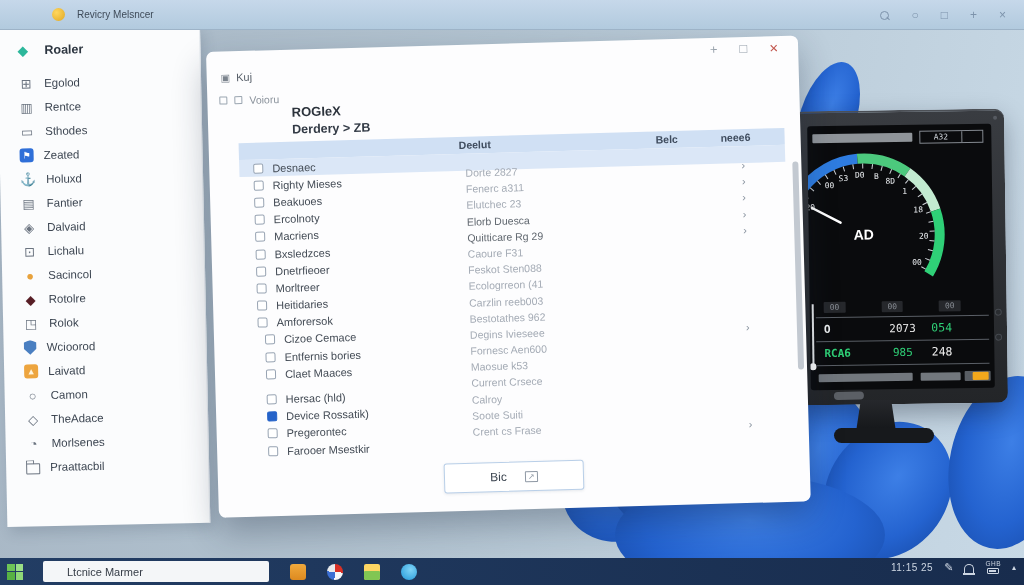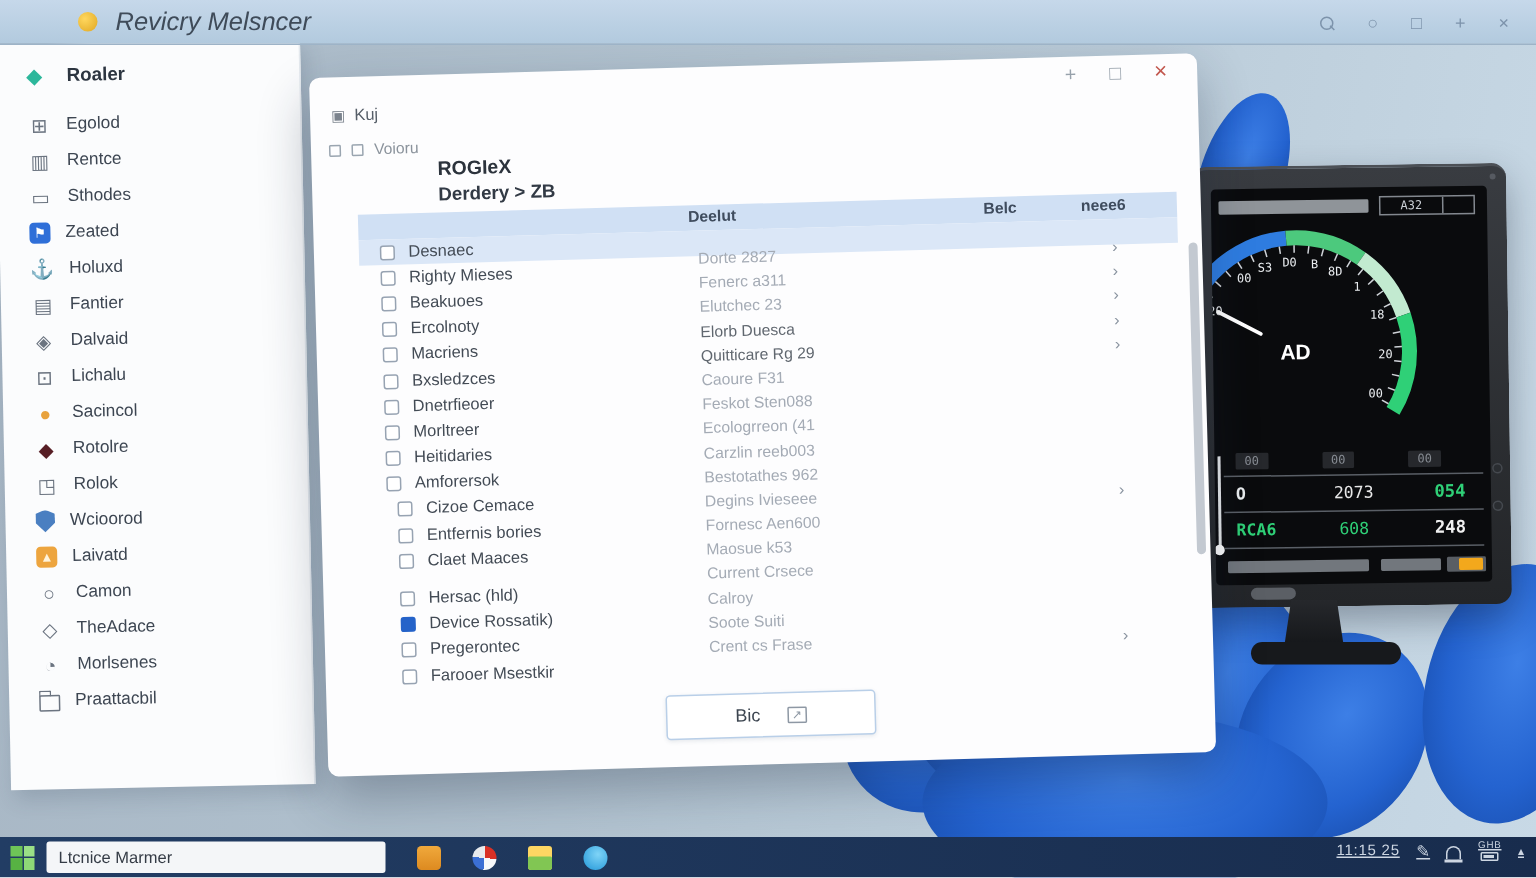--- a/index.html
+++ b/index.html
@@ -7,21 +7,21 @@
   body { font-family:"Liberation Sans", sans-serif; }
   .stage { position:relative; width:1024px; height:585px; overflow:hidden;
            background:linear-gradient(100deg,#a7b6c4 0%,#b3c4d1 45%,#c8d9e6 100%); }
 
   
   .topbar { position:absolute; left:0; top:0; width:1024px; height:30px; z-index:10;
             background:linear-gradient(#c6d8ea,#b2cade); border-bottom:1px solid #9db3c7;
             display:flex; align-items:center; }
   .tb-logo { width:13px; height:13px; border-radius:50%; margin-left:52px;
              background:radial-gradient(circle at 35% 35%,#ffd75e,#e0a722); }
-  .tb-title { margin-left:12px; font-size:17px; color:#3f4b59;font-style:italic; }
+  .tb-title { margin-left:12px; font-size:10px; color:#3f4b59; }
   .tb-icons { position:absolute; right:18px; top:0; height:30px; display:flex; align-items:center; gap:22px;
               color:#7d93ab; font-size:12px; }
   .tb-icons span { cursor:default; }
   .mag { position:relative; width:9px; height:9px; }
   .mag::before { content:""; position:absolute; left:0; top:0; width:7px; height:7px;
                  border:1.4px solid #7d93ab; border-radius:50%; }
   .mag::after { content:""; position:absolute; left:6px; top:7px; width:4px; height:1.4px;
                 background:#7d93ab; transform:rotate(45deg); }
 
   
@@ -65,21 +65,21 @@
   .m-vline { position:absolute; left:2px; top:178px; width:2px; height:62px; background:#e8eaec; }
   .m-dot { position:absolute; left:-1px; top:237px; width:7px; height:7px; border-radius:50%; background:#fff; }
   .m-table { position:absolute; left:6px; right:5px; top:176px; font-family:"DejaVu Sans Mono",monospace; }
   .m-thead { display:grid; grid-template-columns:1fr 1fr 1fr; padding-bottom:4px; }
   .m-thead span { justify-self:start; margin-left:8px; background:#26282c; color:#868b92;
                   font-size:8px; padding:1px 6px; border-radius:1px; }
   .m-row { display:grid; grid-template-columns:1fr 1fr 1fr; align-items:center;
            border-top:1px solid #5a5f66; padding:4px 0 5px; }
   .m-row .mc1 { padding-left:8px; font-size:11px; font-weight:bold; color:#eceff1; }
   .m-row .mc2 { text-align:center; font-size:11px; color:#e8e8e8; }
-  .m-row .mc3 { text-align:right; padding-right:12px; font-size:11.5px; font-weight:bold; color:#f0f0f0; }
+  .m-row .mc3 { text-align:left; padding-right:12px; font-size:11.5px; font-weight:normal; color:#f0f0f0; }
   .m-row .grn { color:#2fd077 !important; }
   .m-row2 { border-bottom:1px solid #5a5f66; }
   .m-bars { position:absolute; left:6px; right:5px; top:247px; height:11px; }
   .m-bars .b1 { position:absolute; left:2px; top:1px; width:94px; height:8px; background:#72777d; border-radius:1px; }
   .m-bars .b2 { position:absolute; left:104px; top:1px; width:40px; height:8px; background:#72777d; border-radius:1px; }
   .m-bars .b3 { position:absolute; left:148px; top:0; width:26px; height:10px; background:#595e64; border-radius:1px; }
   .m-bars .org { position:absolute; right:2px; top:1px; width:16px; height:8px; background:#f3a81c; border-radius:1px; }
   .chin-pill { position:absolute; left:34px; bottom:5px; width:30px; height:8px; background:#5b5f65; border-radius:4px; }
   .stand-neck { position:absolute; left:856px; top:400px; width:40px; height:32px; z-index:2;
                 background:linear-gradient(#26282c,#141619); clip-path:polygon(12% 0,88% 0,100% 100%,0 100%); }
@@ -125,32 +125,32 @@
             font-size:8px; color:#8e98a4; display:flex; align-items:center; justify-content:center; }
   .dlg-scroll { position:absolute; right:3px; top:126px; width:6px; height:208px;
                 background:#c3c9d1; border-radius:3px; }
 
   
   .taskbar { position:absolute; left:0; top:558px; width:1024px; height:27px; z-index:10;
              background:linear-gradient(90deg,#223d64,#182c4d); display:flex; align-items:center; }
   .start { width:16px; height:16px; margin-left:7px; display:grid; grid-template-columns:1fr 1fr; gap:1px; }
   .start i { display:block; } .start i:nth-child(1){background:#6ec557;} .start i:nth-child(2){background:#9adf86;}
   .start i:nth-child(3){background:#57b243;} .start i:nth-child(4){background:#8ed977;}
-  .tsearch { width:226px; height:21px; margin-left:8px; background:#f4f6f8; border-radius:2px;
-             display:flex; align-items:center; padding-left:8px; font-size:11px; color:#353c46; }
+  .tsearch { width:226px; height:21px; margin-left:20px; background:#f4f6f8; border-radius:2px;
+             display:flex; align-items:center; padding-left:24px; font-size:11px; color:#353c46; }
   .tk-ic { width:16px; height:16px; border-radius:3px; margin-left:21px; flex:none; }
   .tk-orange { background:linear-gradient(#f0a93c,#dd8a20); }
   .tk-pin { border-radius:50%;
             background:conic-gradient(#d93025 0 95deg,#f6f8fa 95deg 185deg,#3b6fd4 185deg 275deg,#e8eaed 275deg 360deg); }
   .tk-folder { position:relative; background:#fdd663; border-radius:2px; }
   .tk-folder::after { content:""; position:absolute; left:0; bottom:0; width:16px; height:9px;
                       background:#81c653; border-radius:1px 1px 2px 2px; }
   .tk-blue { border-radius:50%; background:radial-gradient(circle at 60% 35%,#7fd4f7,#2196d8); }
   .tray { position:absolute; right:8px; top:0; height:18px; display:flex; align-items:center; gap:11px;
-          color:#cdd6e2;text-decoration:underline; }
+          color:#cdd6e2; }
   .clock { font-size:10px; letter-spacing:.5px; }
   .pen { font-size:11px; }
   .bell { width:10px; height:9px; border:1.2px solid #cdd6e2; border-bottom:none;
           border-radius:6px 6px 0 0; position:relative; margin-top:2px; }
   .bell::after { content:""; position:absolute; left:-2px; bottom:-2px; width:12px; height:1.5px; background:#cdd6e2; }
   .traybat { display:flex; flex-direction:column; align-items:center; gap:1px; }
   .traybat .t1 { font-size:6.5px; letter-spacing:.5px; }
   .bat { width:12px; height:6px; border:1px solid #cdd6e2; border-radius:1px; position:relative; }
   .bat::after { content:""; position:absolute; left:1px; top:1px; bottom:1px; width:7px; background:#cdd6e2; }
   .caret { font-size:8px; }
@@ -232,21 +232,21 @@
             <span>00</span>
             <span>00</span>
           </div>
         <div class="m-row">
           <span class="mc1">O</span>
           <span class="mc2">2073</span>
           <span class="mc3 grn">054</span>
         </div>
         <div class="m-row m-row2">
           <span class="mc1 grn">RCA6</span>
-          <span class="mc2 grn">608</span>
+          <span class="mc2 grn">985</span>
           <span class="mc3">248</span>
         </div>
       </div>
       <div class="m-bars">
         <span class="b1"></span>
           <span class="b2"></span>
         <span class="b3">
             <span class="org"></span>
           </span>
       </div>

